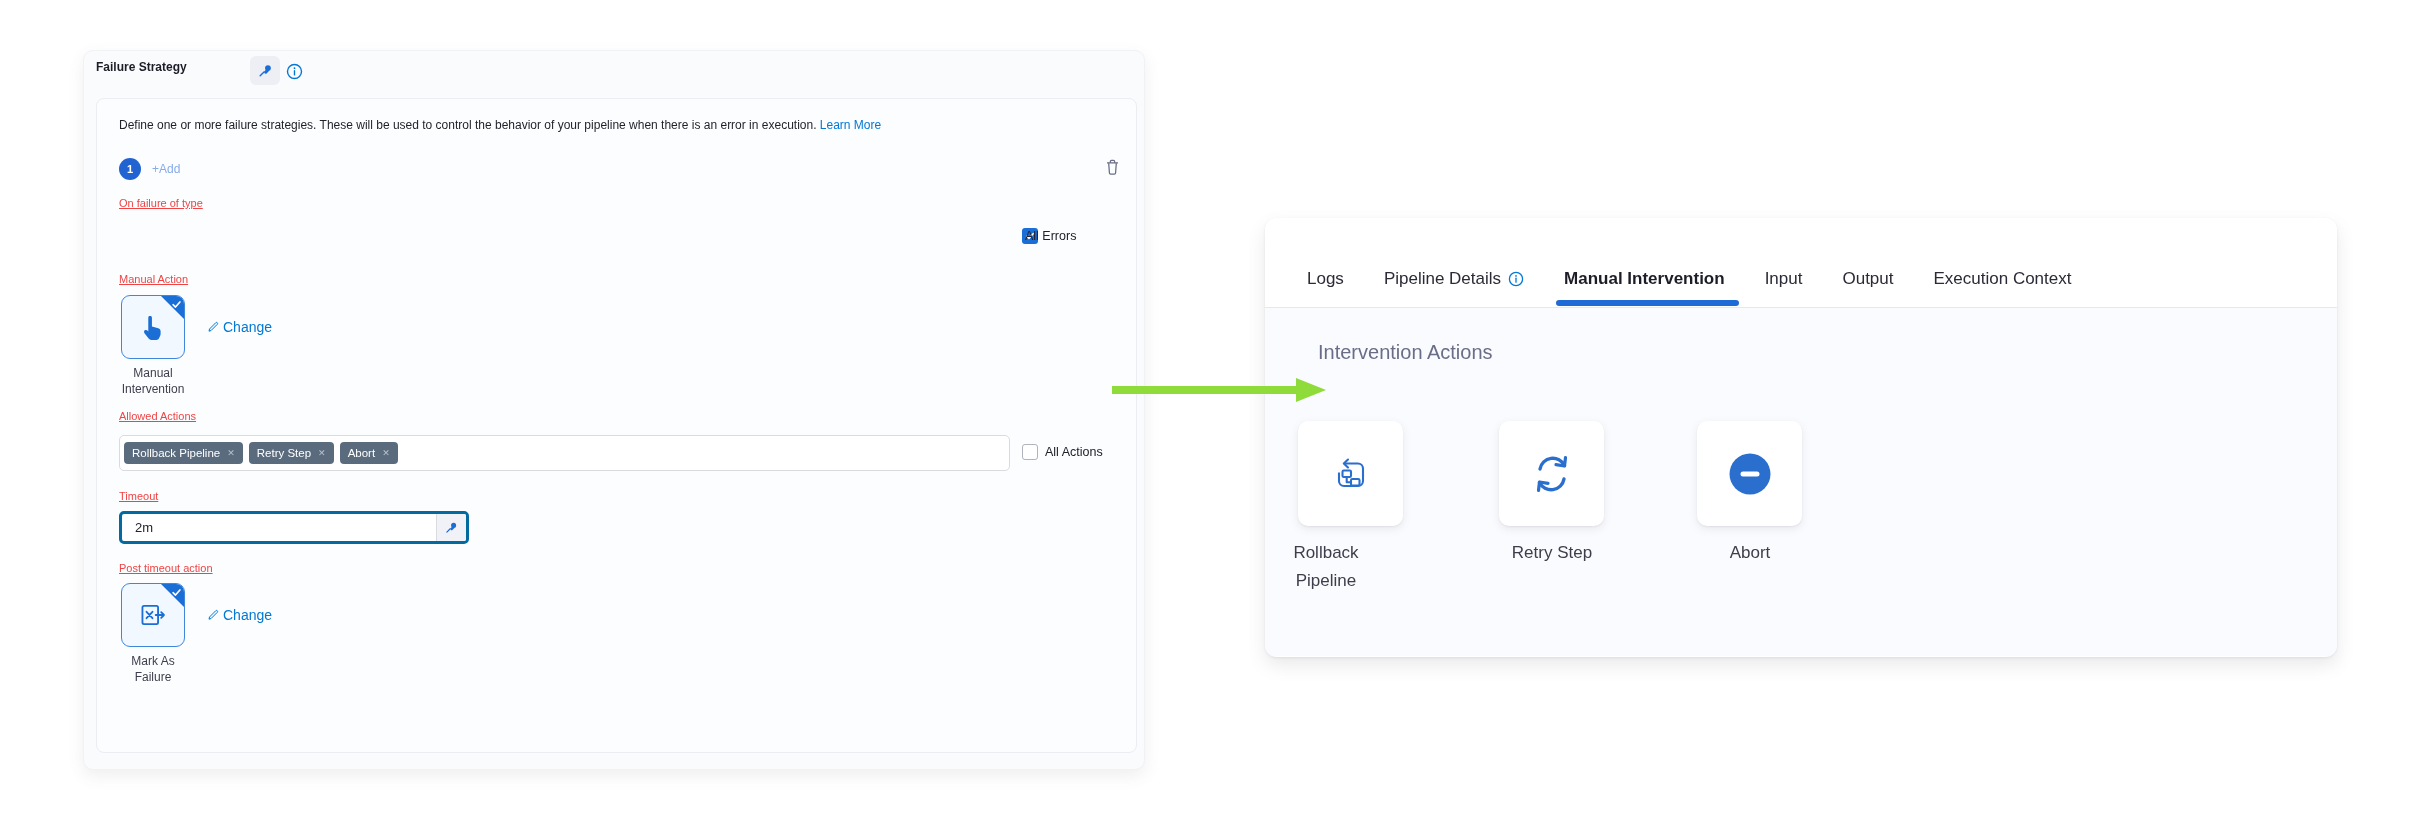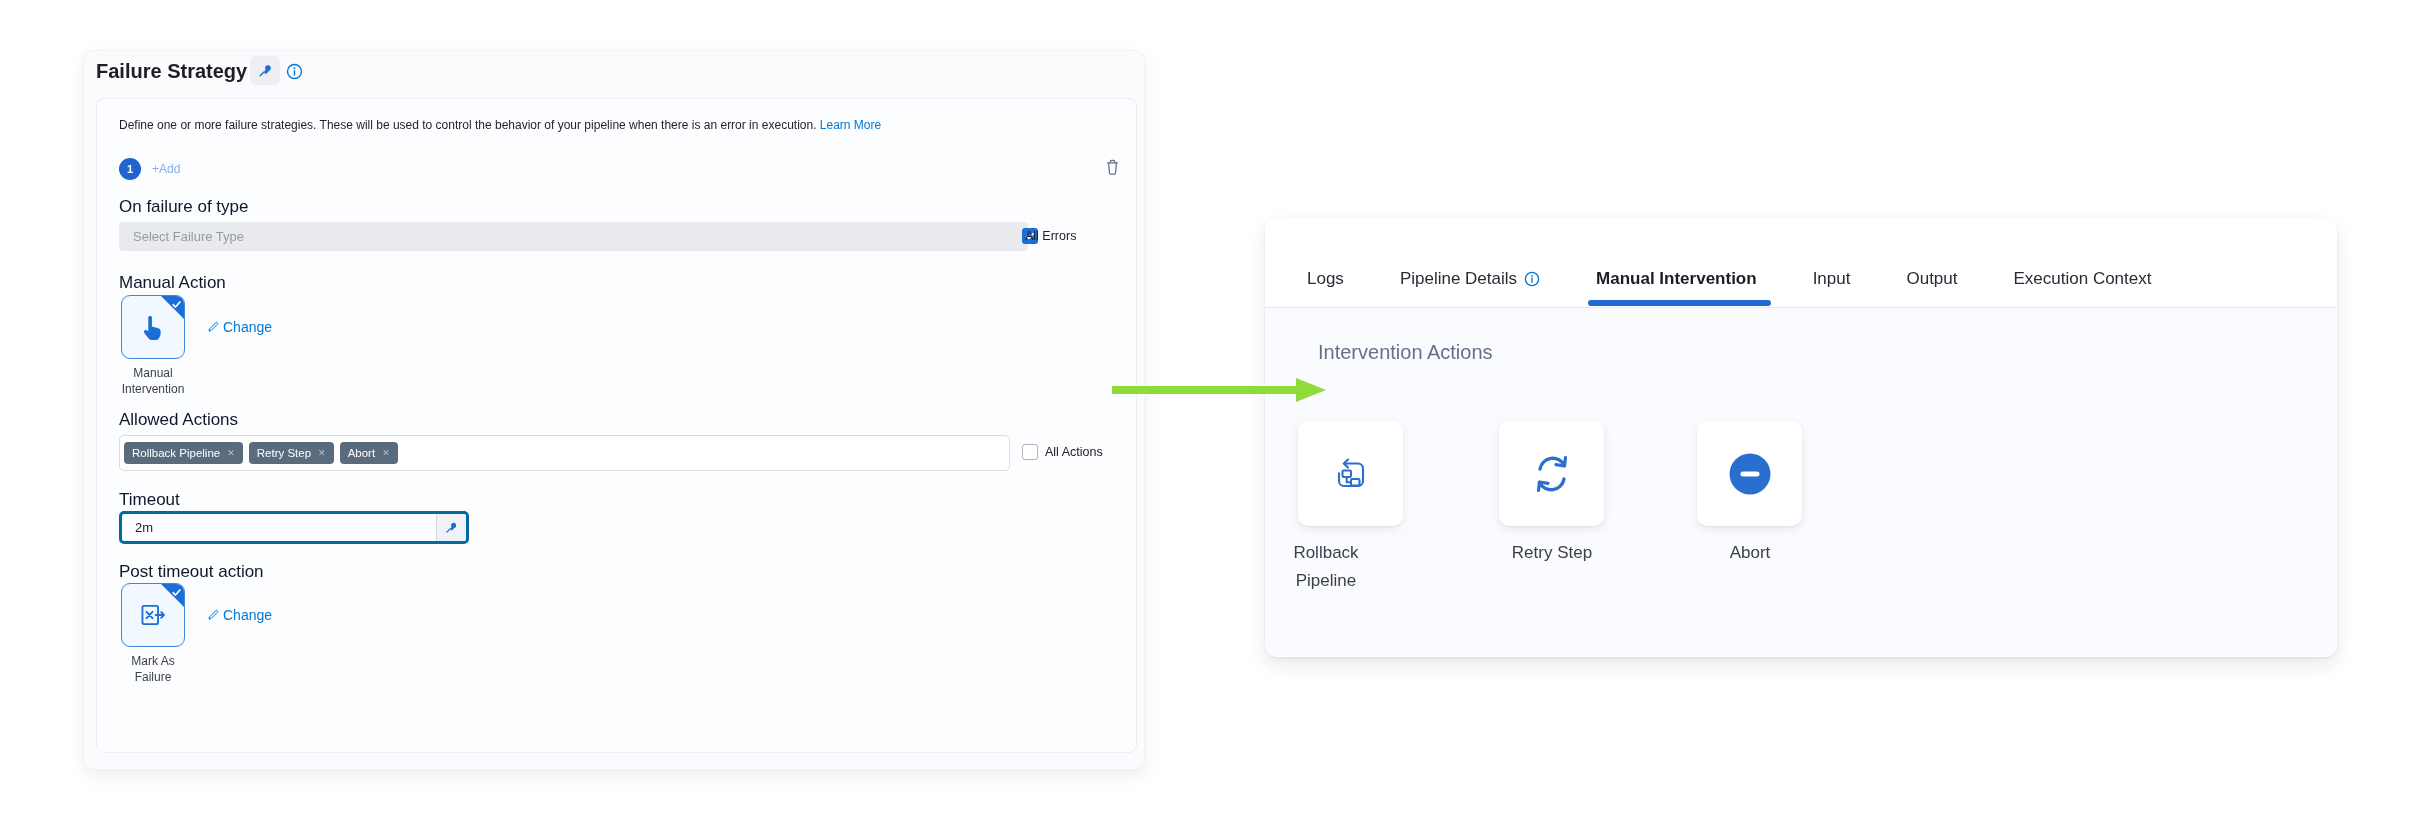--- a/index.html
+++ b/index.html
@@ -4,36 +4,36 @@
 <style>
   html,body{margin:0;padding:0;background:#ffffff;}
   body{width:2412px;height:836px;position:relative;overflow:hidden;
        font-family:"Liberation Sans",sans-serif;color:#22232c;}
   svg{display:block;}
 
   
   .fs-panel{position:absolute;left:83px;top:50px;width:1062px;height:720px;
     background:#fafbfd;border-radius:10px;border:1px solid #f0f2f6;
     box-shadow:0 6px 16px rgba(96,97,112,.10);box-sizing:border-box;}
-  .fs-title{position:absolute;left:12px;top:9px;font-size:20px;font-weight:700;color:#1c1d27;margin:0;}
+  .fs-title{position:absolute;left:12px;top:9px;font-size:12px;font-weight:700;color:#1c1d27;margin:0;}
   .pin-btn{position:absolute;left:166px;top:5px;width:30px;height:29px;background:#edeff5;
     border:none;border-radius:6px;display:flex;align-items:center;justify-content:center;cursor:pointer;padding:0;}
   .fs-info{position:absolute;left:202px;top:12px;width:17px;height:17px;}
 
   .fs-card{position:absolute;left:12px;top:47px;width:1041px;height:655px;background:#fcfdff;
     border:1px solid #ecedf3;border-radius:8px;box-sizing:border-box;}
   .desc{position:absolute;left:22px;top:19px;font-size:12px;color:#1f2028;white-space:nowrap;margin:0;}
   .link{color:#0278d5;text-decoration:none;cursor:pointer;}
   .badge{position:absolute;left:22px;top:59px;width:22px;height:22px;border-radius:50%;
     background:#2164d1;color:#fff;font-size:11px;font-weight:700;
     display:flex;align-items:center;justify-content:center;cursor:pointer;}
   .add-link{position:absolute;left:55px;top:63px;font-size:12px;color:#87abe9;text-decoration:none;cursor:pointer;}
   .trash{position:absolute;left:1007px;top:59px;width:17px;height:18px;cursor:pointer;}
 
-  .f-label{position:absolute;font-size:17px;color:#0f172a;}
+  .f-label{position:absolute;font-size:11px;color:#ef4444;text-decoration:underline;}
   .lbl-failtype{left:22px;top:98px;}
   .lbl-perform{left:22px;top:174px;}
   .lbl-allowed{left:22px;top:311px;}
   .lbl-timeout{left:22px;top:391px;}
   .lbl-posttimeout{left:22px;top:463px;}
 
   .select-box{position:absolute;left:22px;top:123px;width:909px;height:29px;background:#e8eaee;
     border-radius:4px;display:flex;align-items:center;cursor:pointer;}
   .placeholder{margin-left:14px;font-size:13px;color:#979aa4;}
 
@@ -74,21 +74,21 @@
   .pin-seg{width:29px;background:#f1f2f7;border-left:1px solid #d9dbe1;
     display:flex;align-items:center;justify-content:center;cursor:pointer;}
 
   
   .arrow{position:absolute;left:1108px;top:374px;z-index:5;}
 
   
   .detail-panel{position:absolute;left:1265px;top:218px;width:1072px;height:439px;background:#fff;
     border-radius:12px;box-shadow:0 1px 3px rgba(40,41,61,.08),0 8px 18px rgba(96,97,112,.14);
     box-sizing:border-box;overflow:hidden;}
-  .tabs-bar{position:relative;height:90px;display:flex;align-items:flex-end;gap:56px;
+  .tabs-bar{position:relative;height:90px;display:flex;align-items:flex-end;gap:40px;
     padding:0 0 18px 42px;box-sizing:border-box;border-bottom:1px solid #e7e8ee;background:#fff;}
   .tab{position:relative;font-size:17px;color:#2a2b36;cursor:pointer;white-space:nowrap;
     display:flex;align-items:center;gap:7px;}
   .tab.active{font-weight:700;color:#1c1d27;}
   .tab.active .underline{position:absolute;left:-8px;right:-14px;bottom:-17px;height:6px;
     background:#1f6bd6;border-radius:3px;}
   .tab-info{width:16px;height:16px;}
 
   .tab-content{position:relative;height:348px;background:#fafbfe;}
   .pa-heading{position:absolute;left:53px;top:33px;margin:0;font-size:20px;font-weight:500;color:#6a6d88;}
@@ -134,23 +134,20 @@
     <a class="add-link">+Add</a>
     <span class="trash">
       <svg width="17" height="18" viewBox="0 0 16 17" fill="none" stroke="#6b6d85" stroke-width="1.2">
         <path d="M2.8 4.6 H13.2"></path>
           <path d="M6 4.4 V3.2 a1 1 0 0 1 1-1 h2 a1 1 0 0 1 1 1 V4.4"></path>
         <path d="M4.4 4.8 L5.1 14.2 a1.1 1.1 0 0 0 1.1 1 h3.6 a1.1 1.1 0 0 0 1.1-1 L11.6 4.8"></path>
       </svg>
     </span>
 
     <span class="f-label lbl-failtype">On failure of type</span>
-    <div class="select-box">
-      <span class="placeholder">Select Failure Type</span>
-    </div>
     <span class="chk on chk-errors">
       <svg width="10" height="10" viewBox="0 0 10 10">
           <path d="M1.9 5.2 L4.1 7.3 L8.1 2.7" stroke="#fff" stroke-width="1.6" fill="none" stroke-linecap="round" stroke-linejoin="round"></path>
         </svg>
     </span>
     <span class="chk-label chkl-errors">All Errors</span>
 
     <span class="f-label lbl-perform">Manual Action</span>
     <div class="acard acard-1">
       <span>

